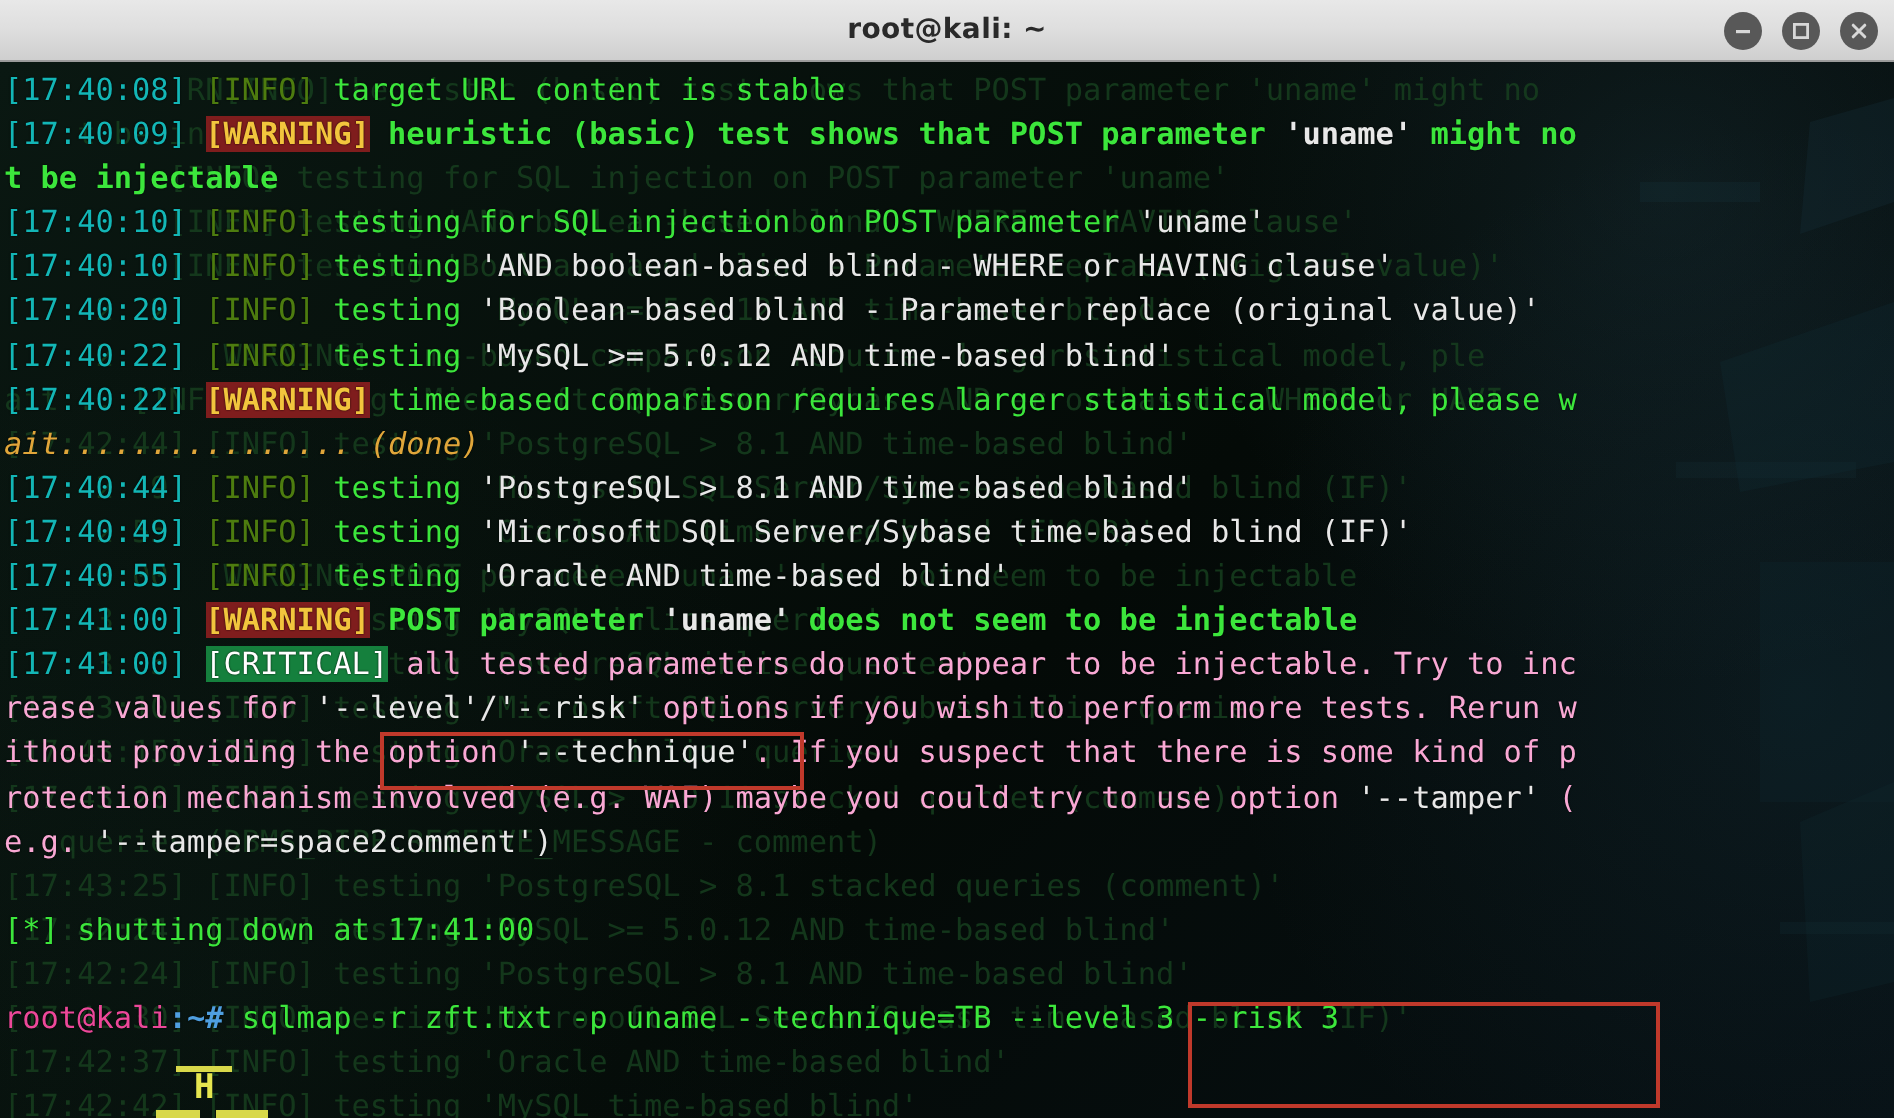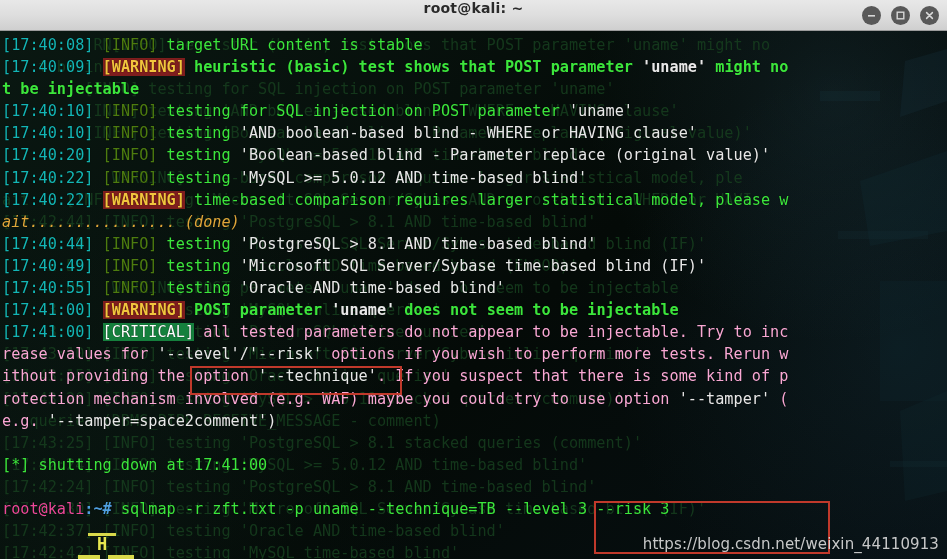--- a/index.html
+++ b/index.html
@@ -17,20 +17,21 @@
     background: #050c06;
   }
 
   
   #titlebar {
     position: relative;
     height: 31px;
     background: linear-gradient(to bottom, #e8e8e8 0%, #dedede 50%, #cfcfcf 100%);
     border-bottom: 1px solid #9b9b9b;
     display: flex;
+    align-items: center;
     justify-content: center;
   }
   #title-text {
     font-family: "DejaVu Sans", sans-serif;
     font-size: 14px;
     font-weight: bold;
     color: #2a2a2a;
     letter-spacing: 0.2px;
   }
   #winbuttons {
@@ -206,16 +207,15 @@
         <div class="annot-box" style="left: 594px; top: 470px; width: 236px; height: 53px; border-color: rgb(192, 57, 43);"></div>
       </div>
 
     <div id="ime-artifact">
       <div class="bar-top"></div>
       <div class="ime-char">H</div>
       <div class="bar-bl"></div>
       <div class="bar-br"></div>
     </div>
 
-    <div id="watermark">https://blog.csdn.net/weixin_44110913</div>
 
   </div>
 </div>
 
 </body></html>

